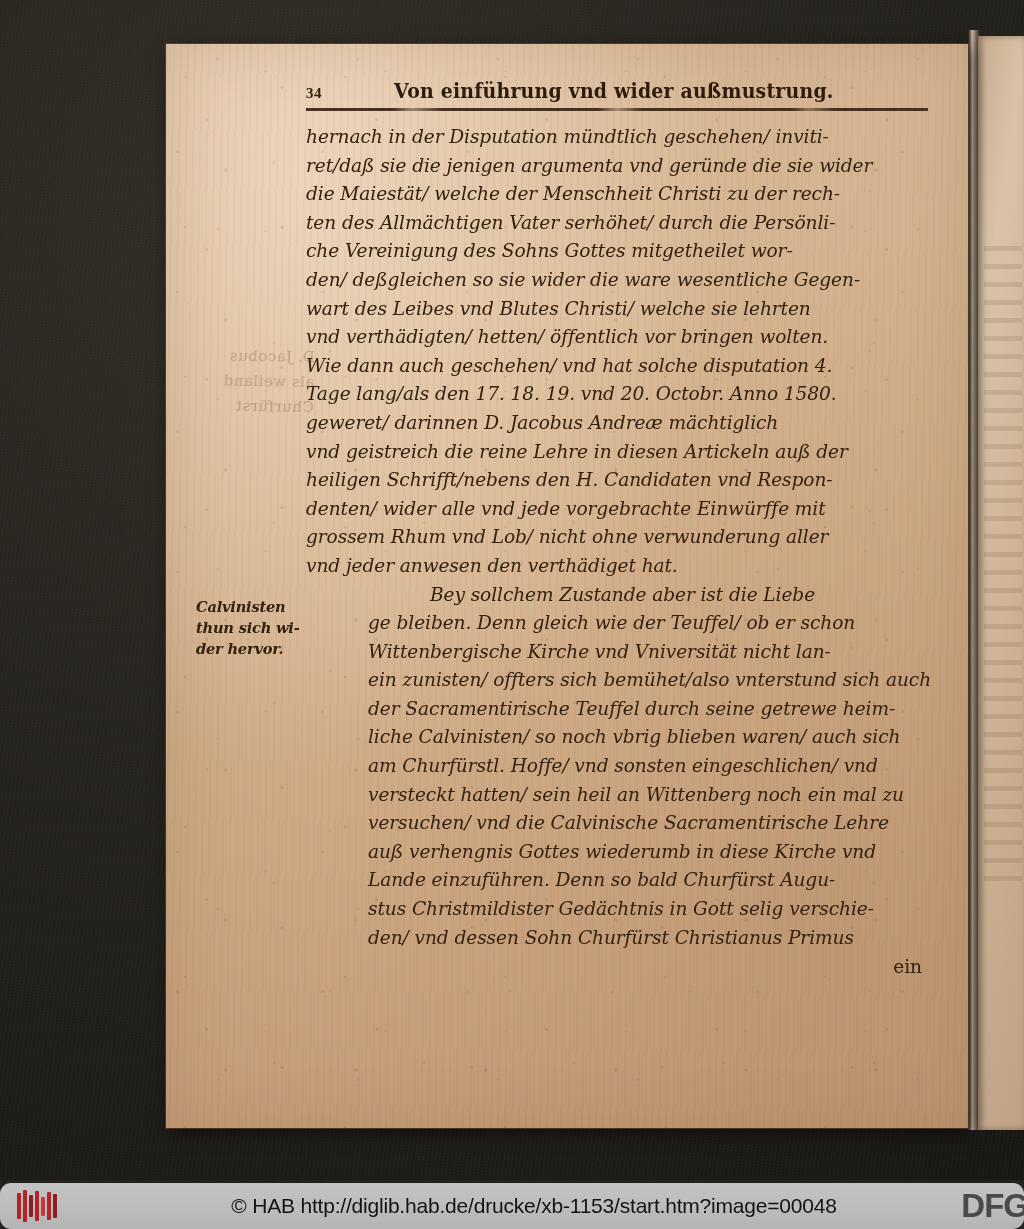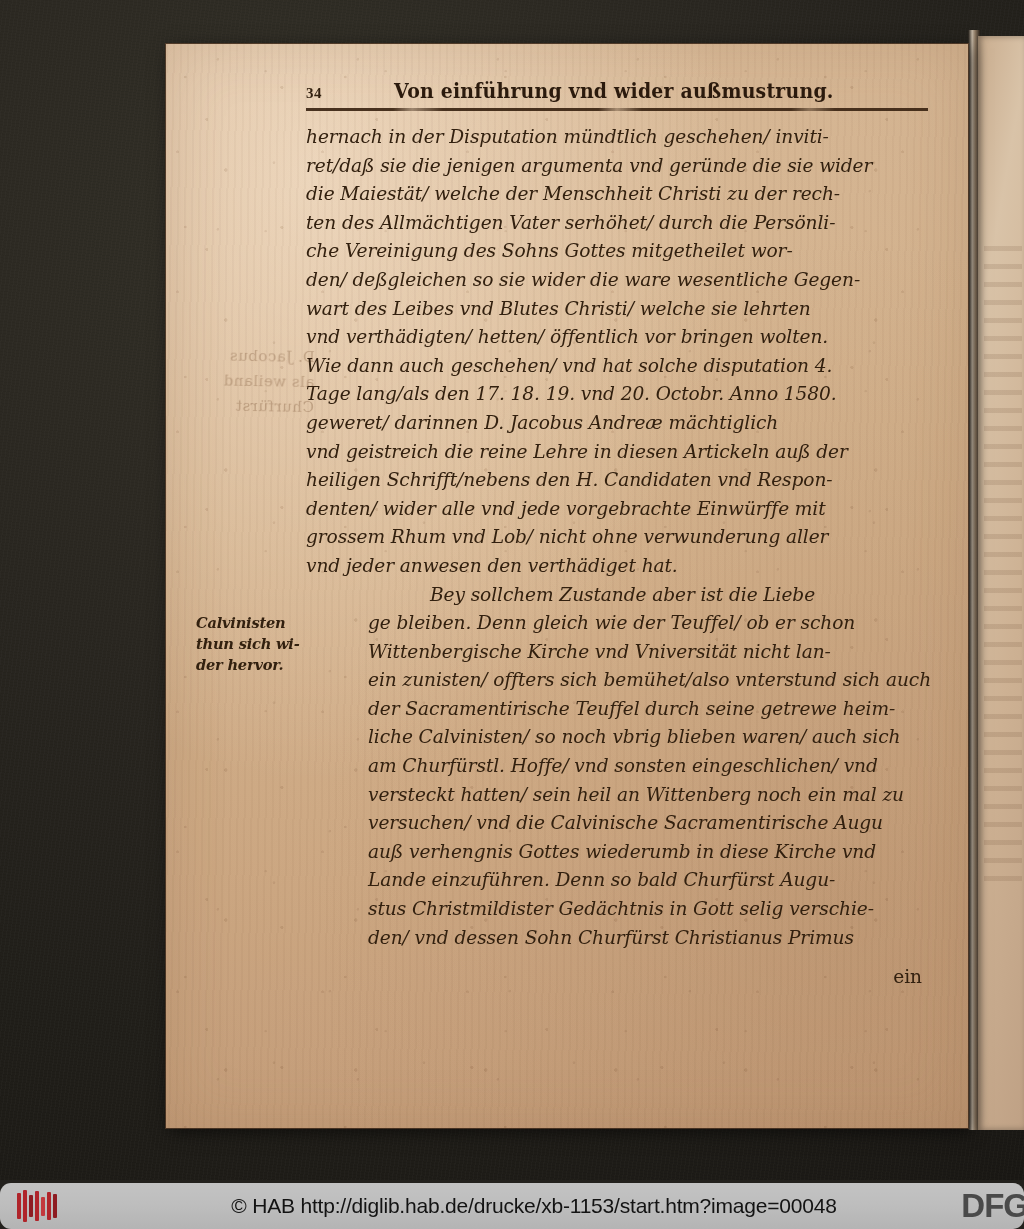--- a/index.html
+++ b/index.html
@@ -194,29 +194,29 @@
     font-style: italic;
   }
   .line.stretch {
     display: flex;
     justify-content: space-between;
   }
   .line.stretch > span { display: inline-block; }
   .catchword {
     display: block;
     text-align: right;
-    margin-top: 11px;
+    margin-top: 1px;
     padding-right: 4px;
   }
 
   
   .marginal-note {
     position: absolute;
     left: 30px;
-    top: 568px;
+    top: 552px;
     width: 126px;
     font-family: "DejaVu Serif", serif;
     font-size: 14.6px;
     line-height: 21px;
     font-weight: bold;
     color: #32200f;
     letter-spacing: -0.2px;
   }
   .marginal-note .line { white-space: nowrap; }
 
@@ -380,21 +380,21 @@
           <span class="line stretch">
               <span>liche Calvinisten/ so noch vbrig blieben waren/ auch sich</span>
             </span>
           <span class="line stretch">
               <span>am Churfürstl. Hoffe/ vnd sonsten eingeschlichen/ vnd</span>
             </span>
           <span class="line stretch">
               <span>versteckt hatten/ sein heil an Wittenberg noch ein mal zu</span>
             </span>
           <span class="line stretch">
-              <span>versuchen/ vnd die Calvinische Sacramentirische Augu</span>
+              <span>versuchen/ vnd die Calvinische Sacramentirische Lehre</span>
             </span>
           <span class="line stretch">
               <span>auß verhengnis Gottes wiederumb in diese Kirche vnd</span>
             </span>
           <span class="line stretch">
               <span>Lande einzuführen.  Denn so bald Churfürst Augu‐</span>
             </span>
           <span class="line stretch">
               <span>stus Christmildister Gedächtnis in Gott selig verschie‐</span>
             </span>

